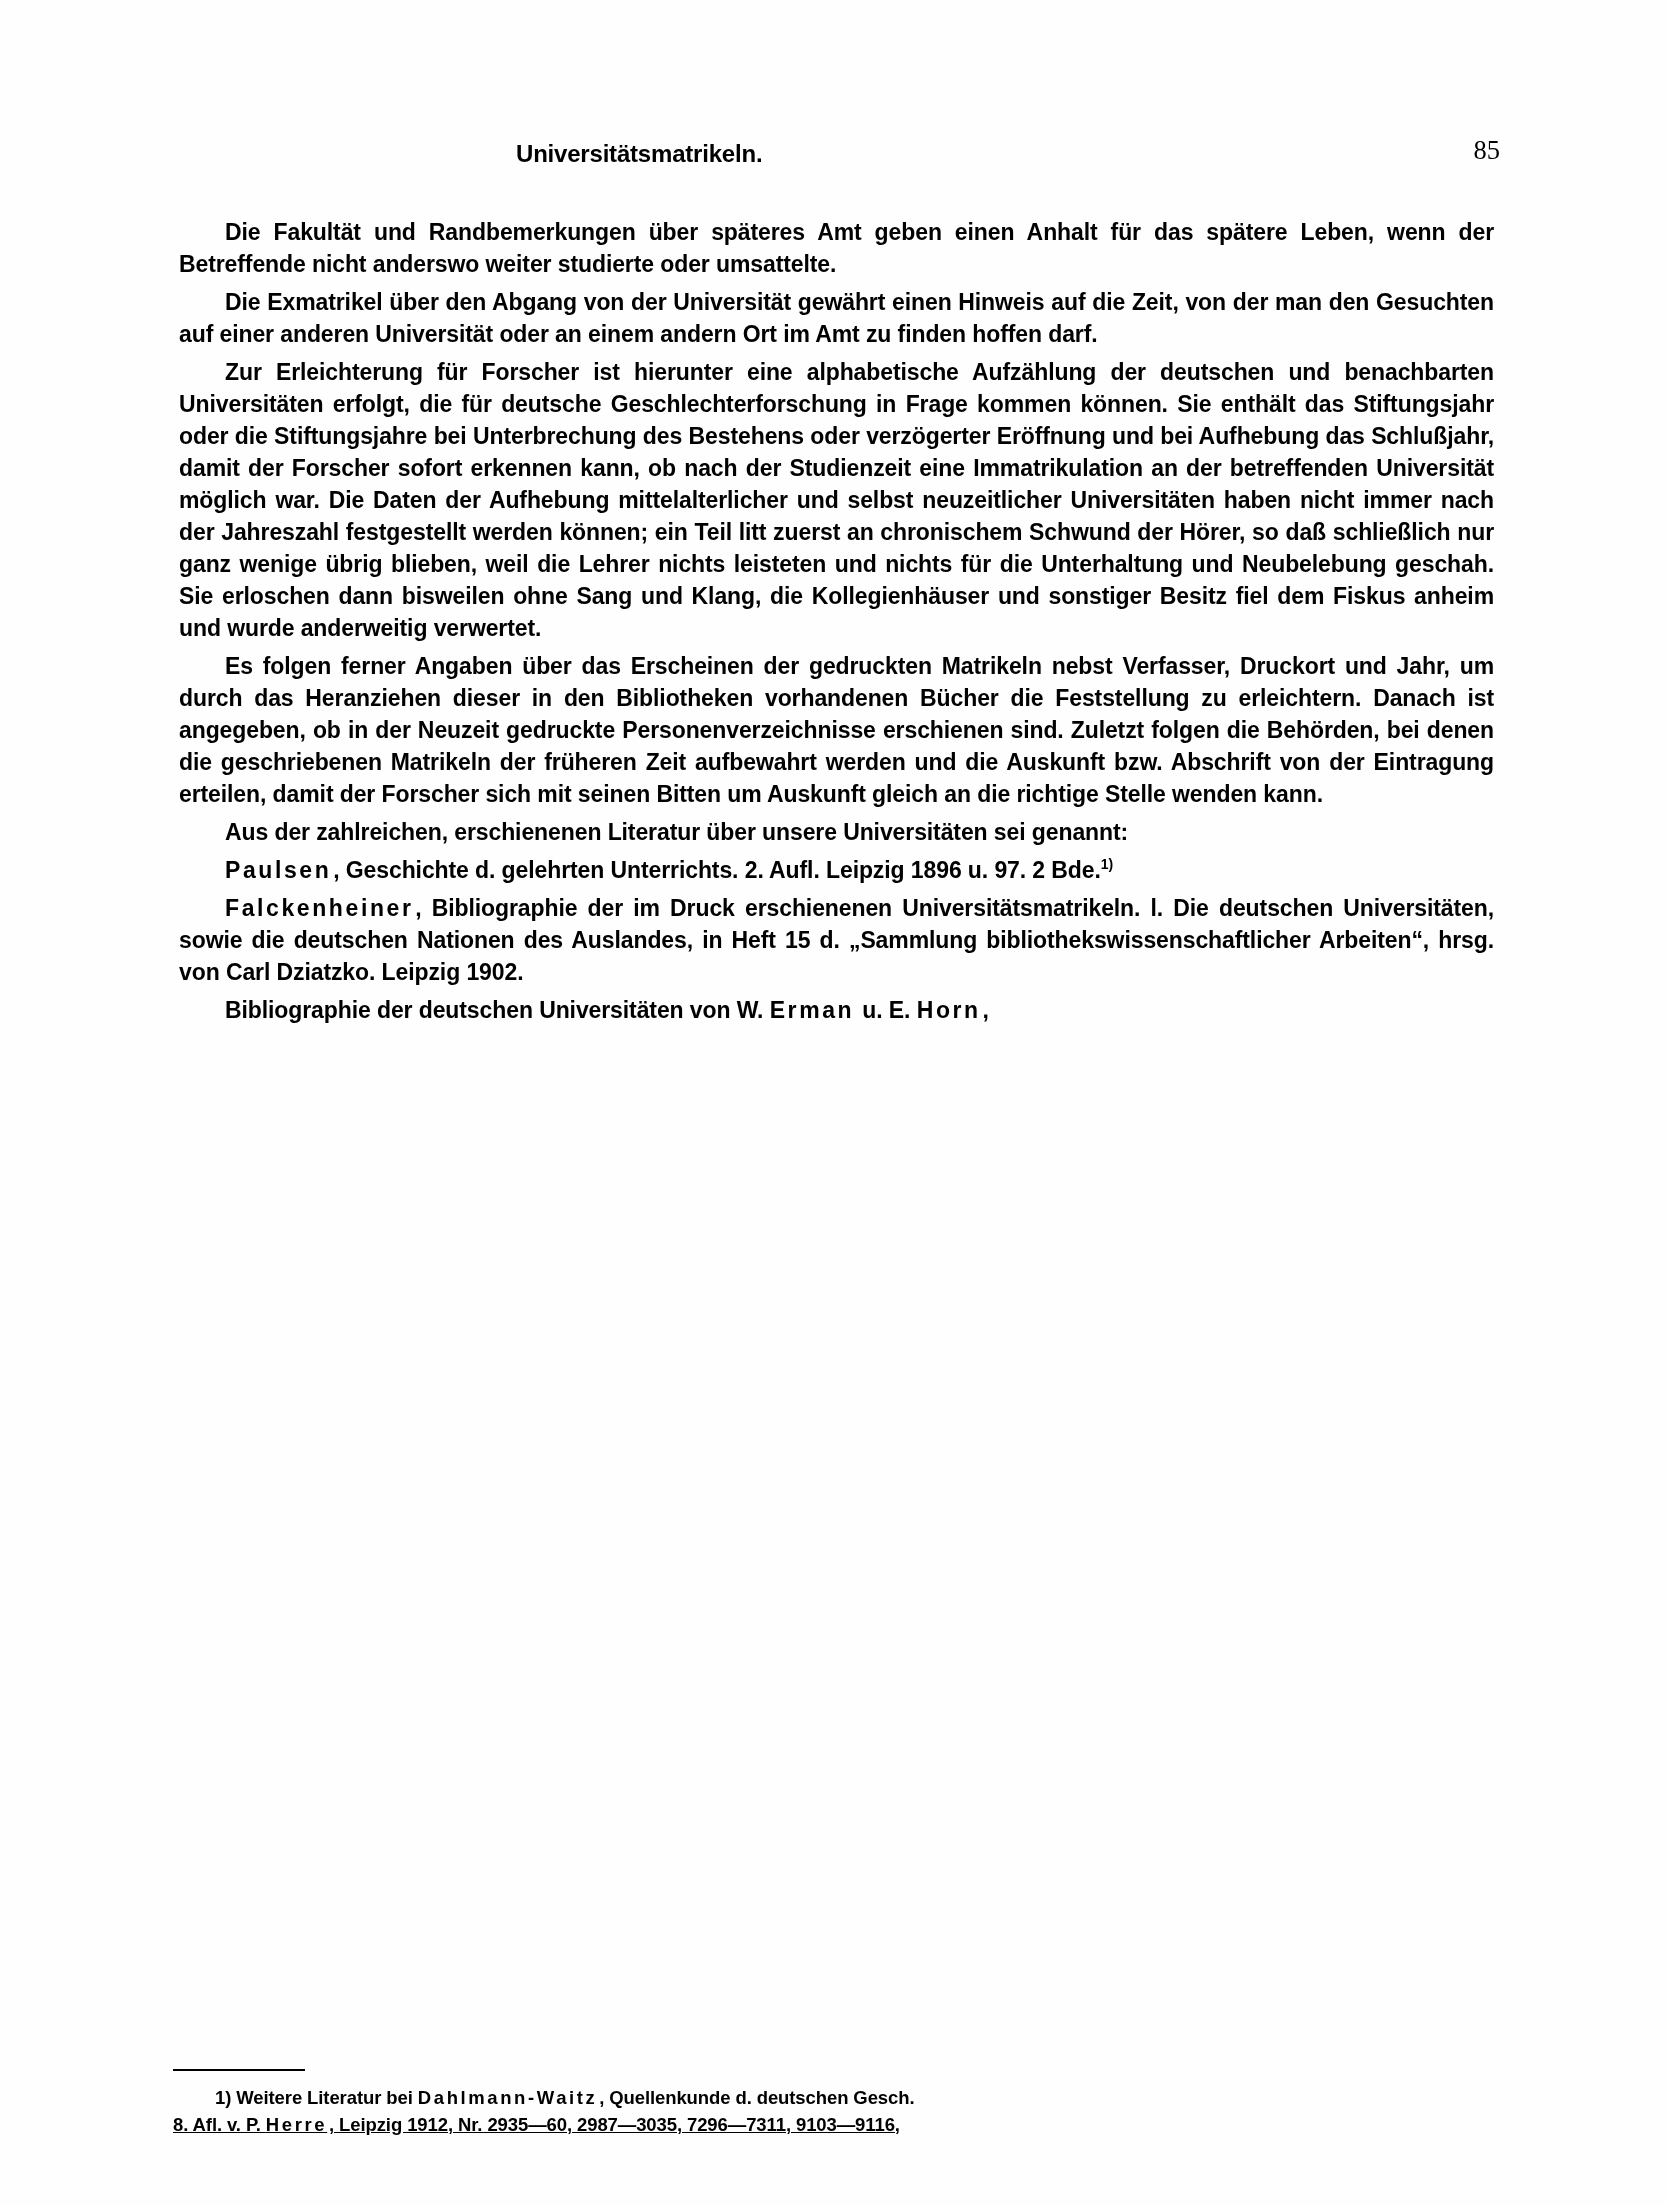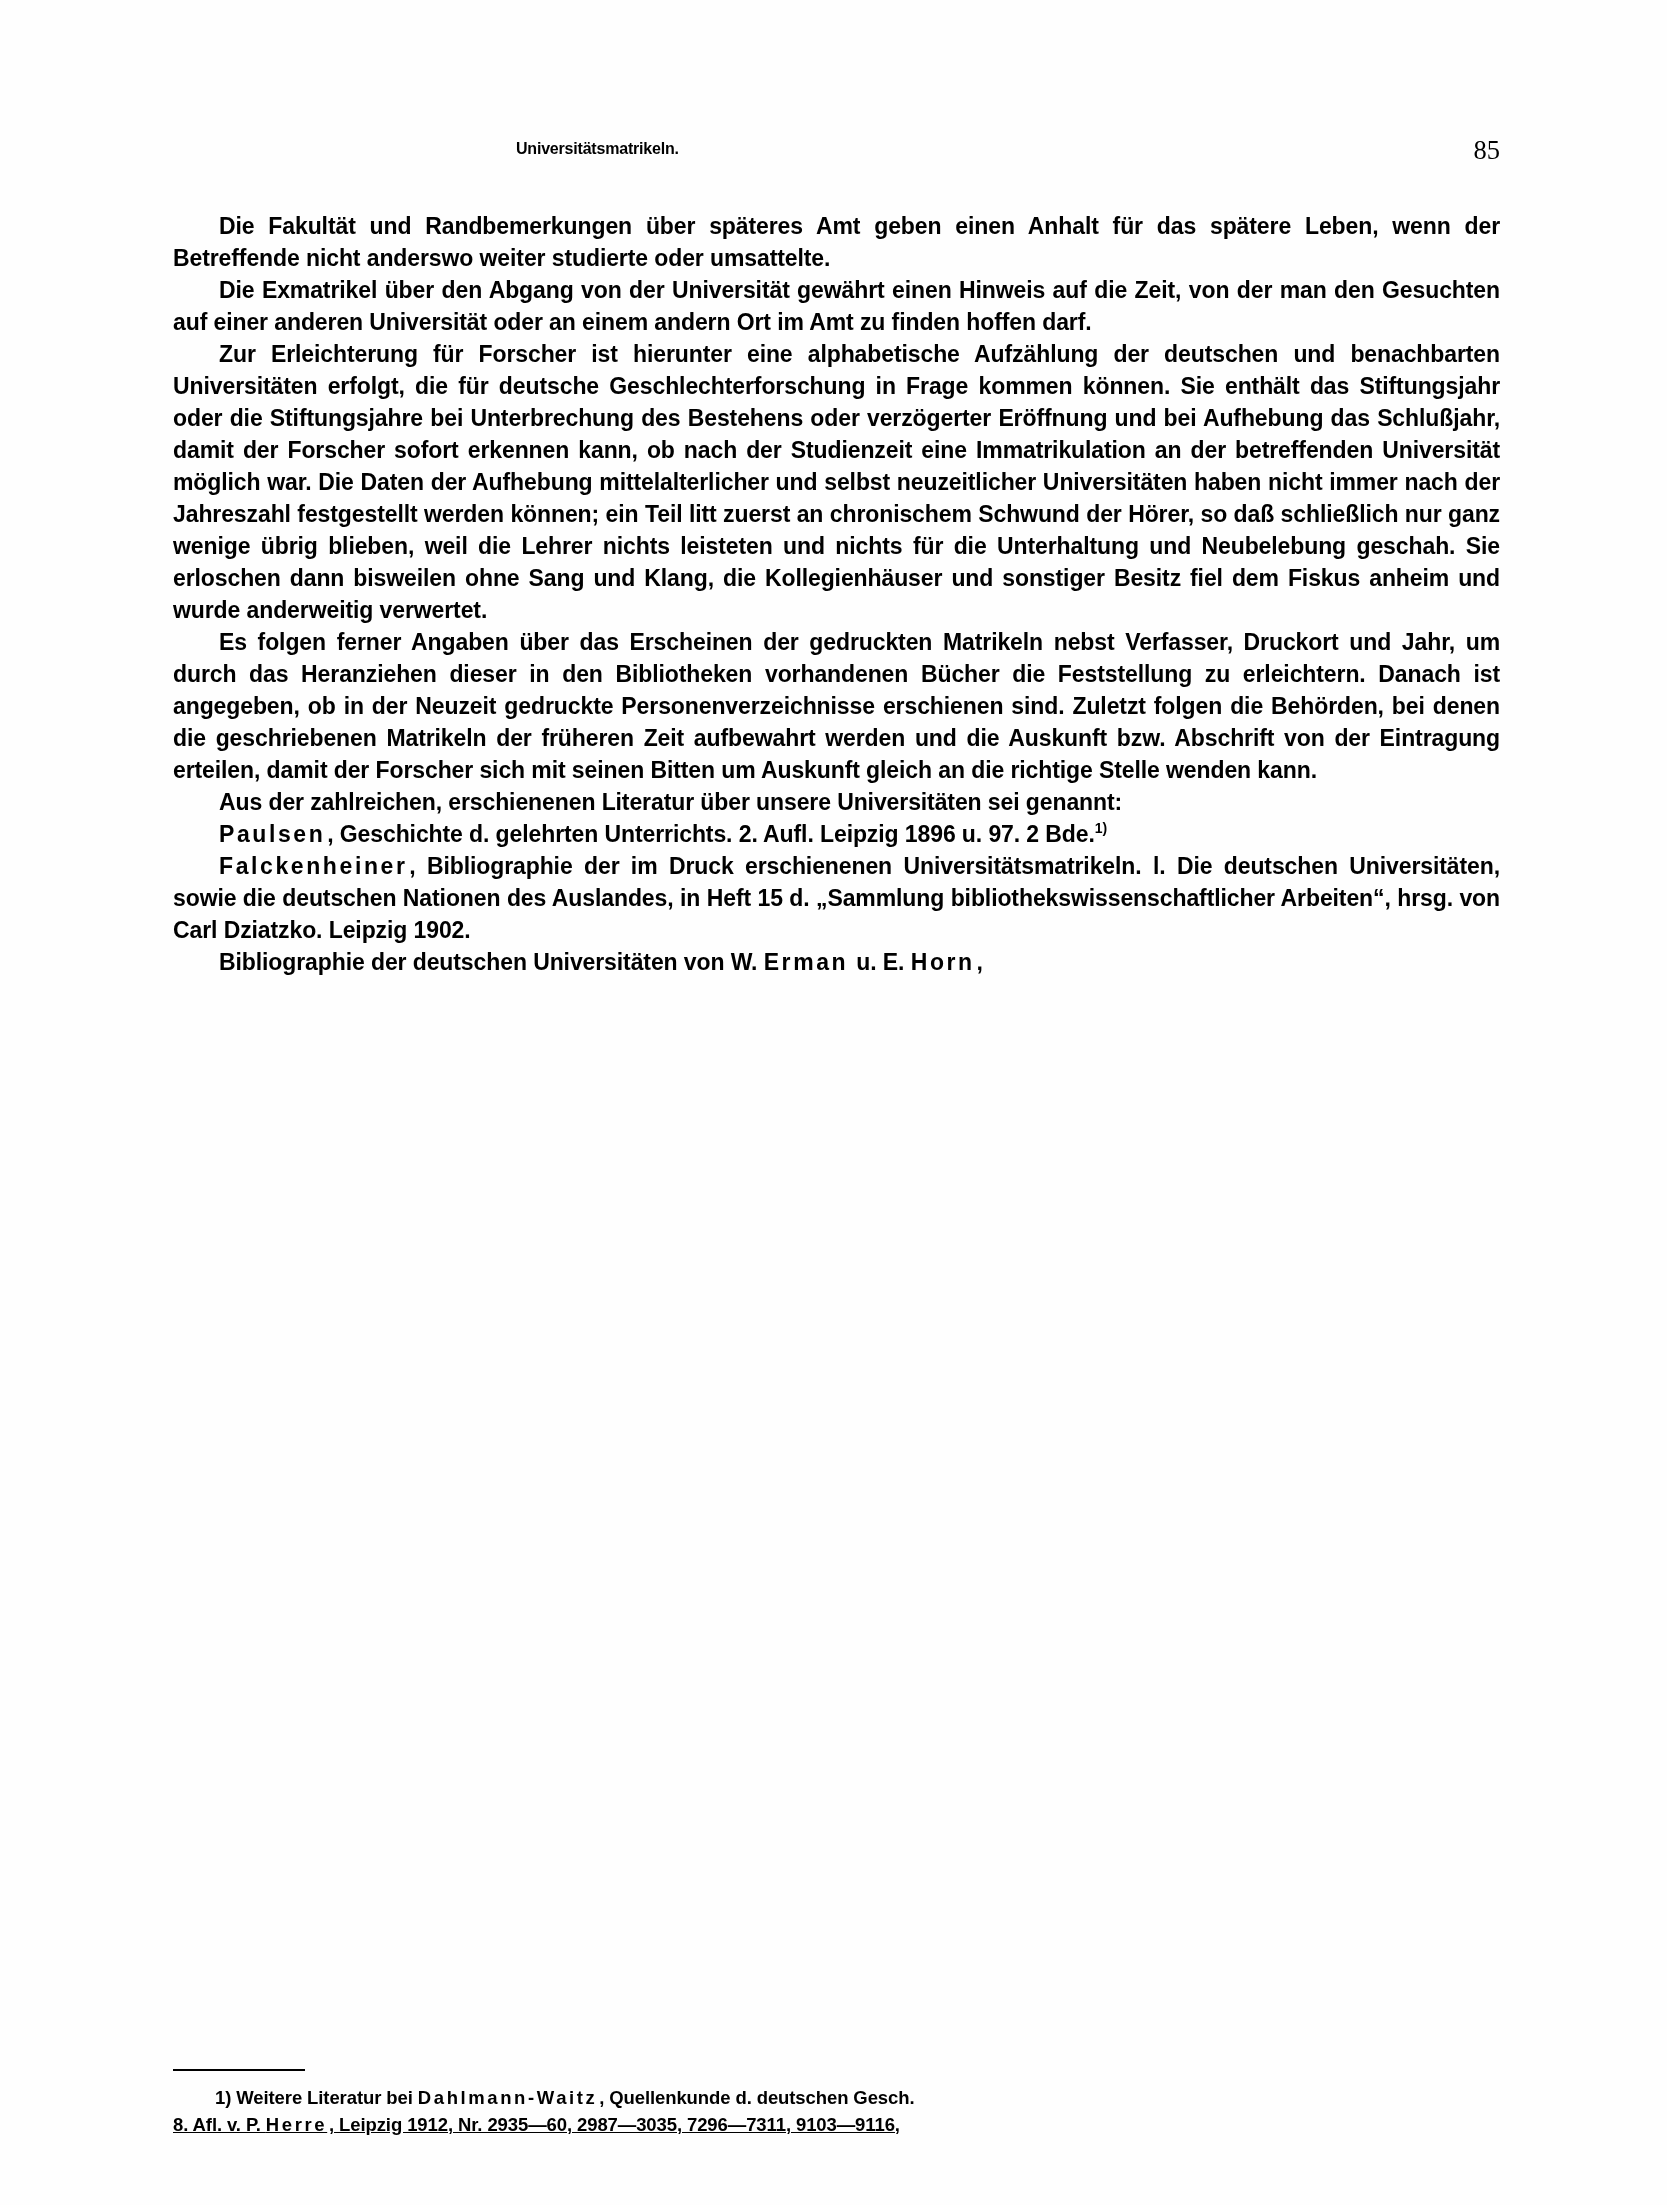--- a/index.html
+++ b/index.html
@@ -33,21 +33,21 @@
     top: 140px;
     width: 1328px;
     height: 35px;
   }
   .runhead-title {
     position: absolute;
     left: 344px;
     top: 0;
     font-family: "Liberation Sans", "DejaVu Sans", sans-serif;
     font-weight: bold;
-    font-size: 16px;
+    font-size: 24px;
     letter-spacing: -0.2px;
     white-space: nowrap;
   }
   .runhead-folio {
     position: absolute;
     right: 0;
     top: -5.3px;
     font-family: Liberation Serif, serif;
     font-size: 26.5px;
     font-weight: normal;
@@ -62,21 +62,21 @@
     width: 1327px;
     font-family: "Liberation Sans", "DejaVu Sans", sans-serif;
     font-size: 23px;
     line-height: 32px;
     text-align: justify;
     text-justify: inter-word;
     font-weight: 600;
     letter-spacing: -0.1px;
   }
   .textblock p {
-    margin: 0;
+    margin: 6px;
     text-indent: 46px;
     text-align: justify;
   }
   .textblock p:last-child { }
 
   
   .bib {
     text-indent: 46px;
   }
 

